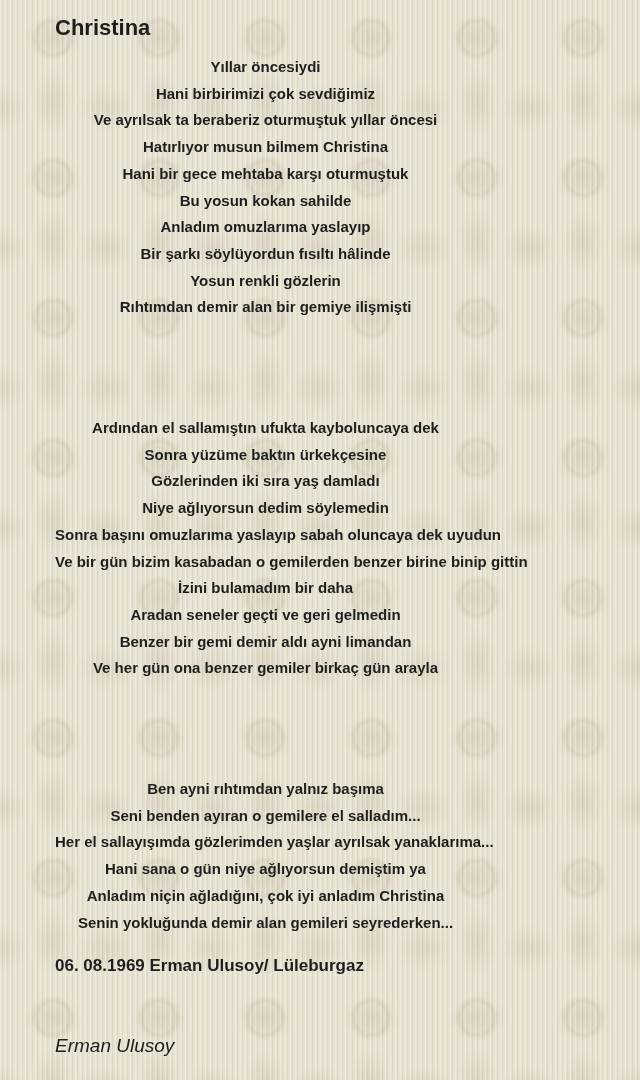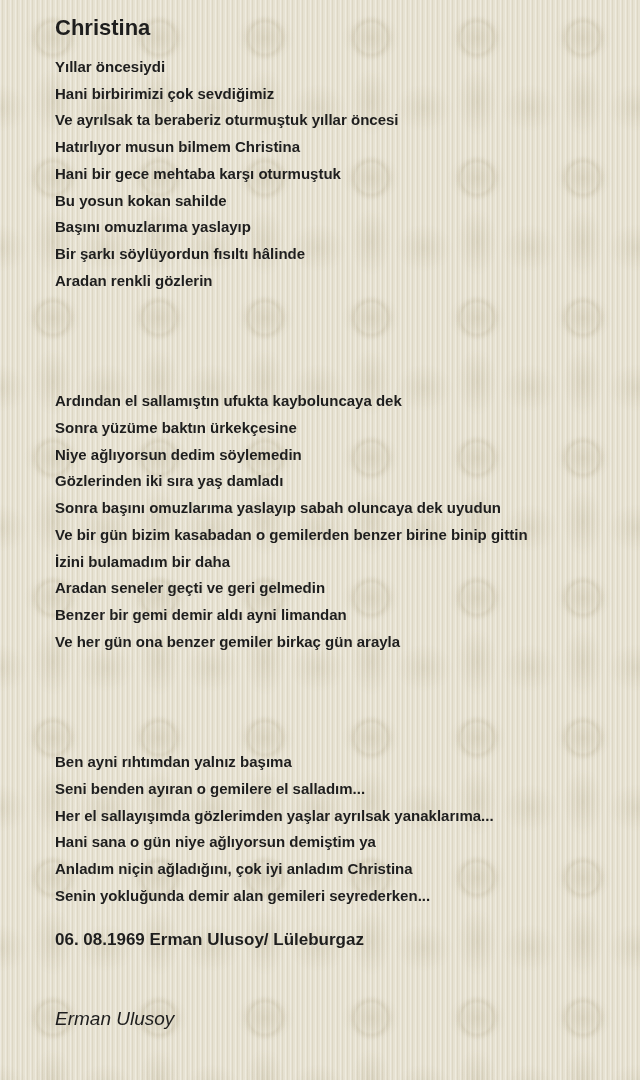--- a/index.html
+++ b/index.html
@@ -42,20 +42,21 @@
   }
   .title {
     margin: 0 0 12px 0;
     font-size: 22px;
     line-height: 28px;
     font-weight: bold;
     color: var(--text, #141414);
   }
   .stanza {
     margin: 0 0 94px 0;
+    text-align: center;
   }
   .stanza:last-of-type {
     margin-bottom: 8px;
   }
   .line {
     margin: 0;
     font-size: 15px;
     line-height: 26.7px;
     font-weight: bold;
     white-space: nowrap;
@@ -84,30 +85,31 @@
 
   <section>
 
     <div class="stanza">
       <p class="line">Yıllar öncesiydi</p>
       <p class="line">Hani birbirimizi çok sevdiğimiz</p>
       <p class="line">Ve ayrılsak ta beraberiz oturmuştuk yıllar öncesi</p>
       <p class="line">Hatırlıyor musun bilmem Christina</p>
       <p class="line">Hani bir gece mehtaba karşı oturmuştuk</p>
       <p class="line">Bu yosun kokan sahilde</p>
-      <p class="line">Başını omuzlarıma yaslayıp</p>
+      <p class="line">Anladım omuzlarıma yaslayıp</p>
       <p class="line">Bir şarkı söylüyordun fısıltı hâlinde</p>
-      <p class="line">Aradan renkli gözlerin</p>
+      <p class="line">Yosun renkli gözlerin</p>
+      <p class="line">Rıhtımdan demir alan bir gemiye ilişmişti</p>
     </div>
 
     <div class="stanza">
       <p class="line">Ardından el sallamıştın ufukta kayboluncaya dek</p>
       <p class="line">Sonra yüzüme baktın ürkekçesine</p>
+      <p class="line">Gözlerinden iki sıra yaş damladı</p>
       <p class="line">Niye ağlıyorsun dedim söylemedin</p>
-      <p class="line">Gözlerinden iki sıra yaş damladı</p>
       <p class="line">Sonra başını omuzlarıma yaslayıp sabah oluncaya dek uyudun</p>
       <p class="line">Ve bir gün bizim kasabadan o gemilerden benzer birine binip gittin</p>
       <p class="line">İzini bulamadım bir daha</p>
       <p class="line">Aradan seneler geçti ve geri gelmedin</p>
       <p class="line">Benzer bir gemi demir aldı ayni limandan</p>
       <p class="line">Ve her gün ona benzer gemiler birkaç gün arayla</p>
     </div>
 
     <div class="stanza">
       <p class="line">Ben ayni rıhtımdan yalnız başıma</p>

